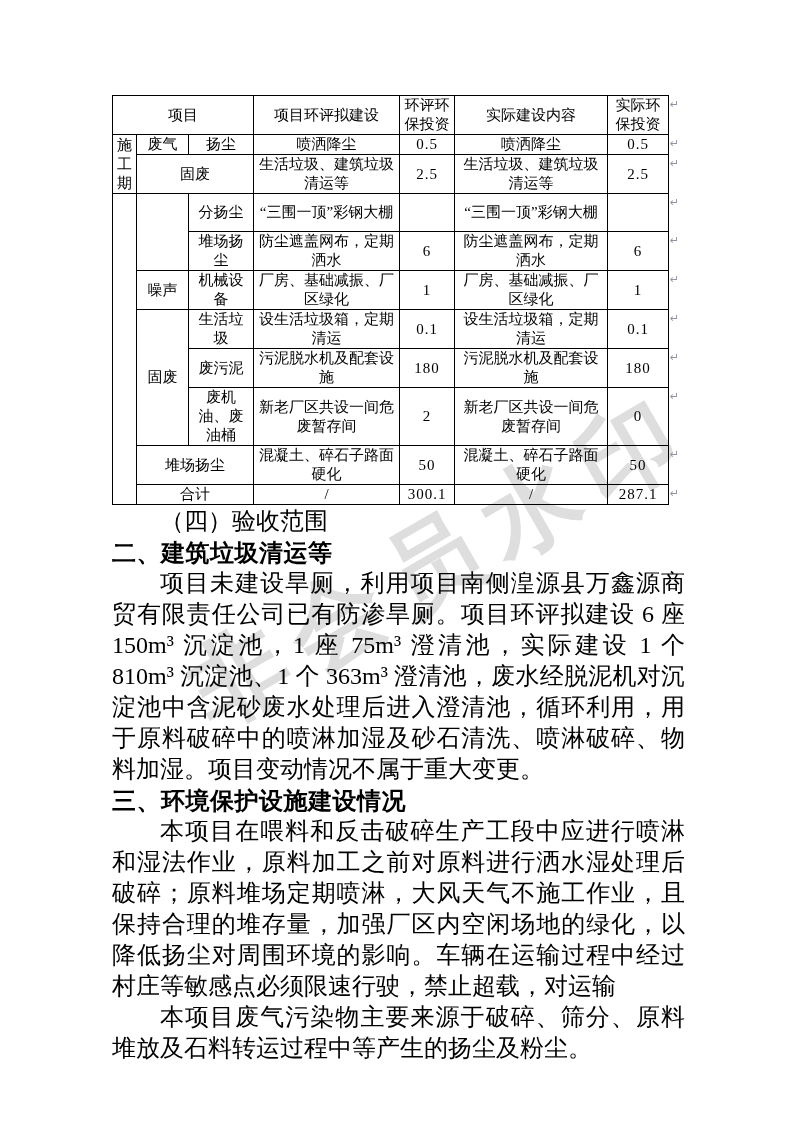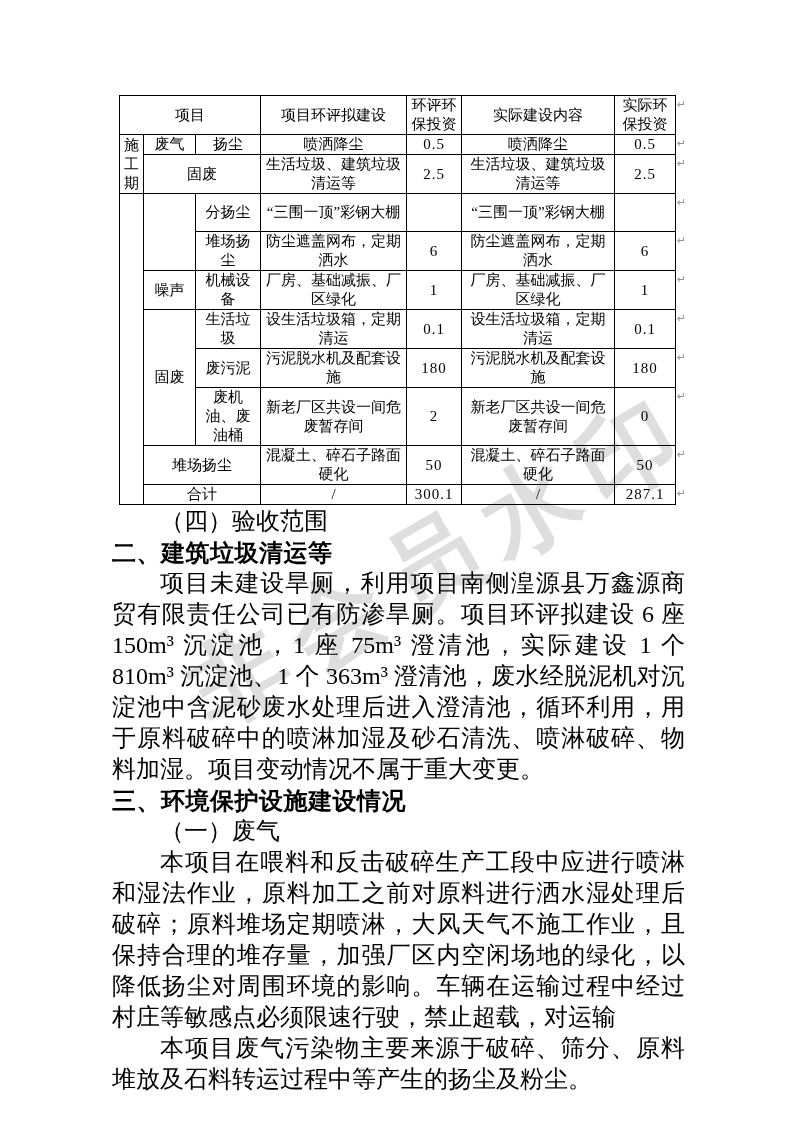--- a/index.html
+++ b/index.html
@@ -12,21 +12,21 @@
     position:absolute;left:120px;top:495px;width:640px;height:130px;
     transform:rotate(-30deg);transform-origin:50% 50%;
     font-family:"Liberation Sans","DejaVu Sans",sans-serif;
     font-size:96px;font-weight:bold;letter-spacing:16px;line-height:130px;
     color:#d6d6d6;opacity:.8;text-align:center;white-space:nowrap;
     z-index:0;pointer-events:none;user-select:none;
   }
   
   .content{position:absolute;left:112px;top:95px;width:573px;z-index:1;}
   
-  .table-wrap{position:relative;margin-left:7px;width:556px;}
+  .table-wrap{position:relative;width:556px;}
   table.env{border-collapse:collapse;table-layout:fixed;width:556px;}
   table.env td{
     border:1px solid #000;text-align:center;vertical-align:middle;
     padding:0 3px;font-size:15px;line-height:19px;overflow:hidden;
   }
   table.env td.num{font-family:Liberation Serif, serif;letter-spacing:1px;}
   tr.h38{height:38px;} tr.h19{height:19px;} tr.h53{height:53px;} tr.h20{height:20px;}
   .mark{
     position:absolute;right:-14px;width:12px;font-size:11px;line-height:12px;
     color:#8f95a5;font-family:"DejaVu Sans",sans-serif;
@@ -156,18 +156,17 @@
       <span class="mark" style="top: 296px;">↵</span>
       <span class="mark" style="top: 354px;">↵</span>
       <span class="mark" style="top: 393px;">↵</span>
     </div>
 
   <div class="bodytext">
     <p class="ind">（四）验收范围</p>
     <p class="hd">二、建筑垃圾清运等</p>
     <p class="ind">项目未建设旱厕，利用项目南侧湟源县万鑫源商贸有限责任公司已有防渗旱厕。项目环评拟建设 6 座 150m³ 沉淀池，1 座 75m³ 澄清池，实际建设 1 个 810m³ 沉淀池、1 个 363m³ 澄清池，废水经脱泥机对沉淀池中含泥砂废水处理后进入澄清池，循环利用，用于原料破碎中的喷淋加湿及砂石清洗、喷淋破碎、物料加湿。项目变动情况不属于重大变更。</p>
     <p class="hd">三、环境保护设施建设情况</p>
-    <p class="ind">（一）废气</p>
     <p class="ind">本项目在喂料和反击破碎生产工段中应进行喷淋和湿法作业，原料加工之前对原料进行洒水湿处理后破碎；原料堆场定期喷淋，大风天气不施工作业，且保持合理的堆存量，加强厂区内空闲场地的绿化，以降低扬尘对周围环境的影响。车辆在运输过程中经过村庄等敏感点必须限速行驶，禁止超载，对运输</p>
     <p class="ind">本项目废气污染物主要来源于破碎、筛分、原料堆放及石料转运过程中等产生的扬尘及粉尘。</p>
   </div>
 
 </div>
 
 </body></html>

